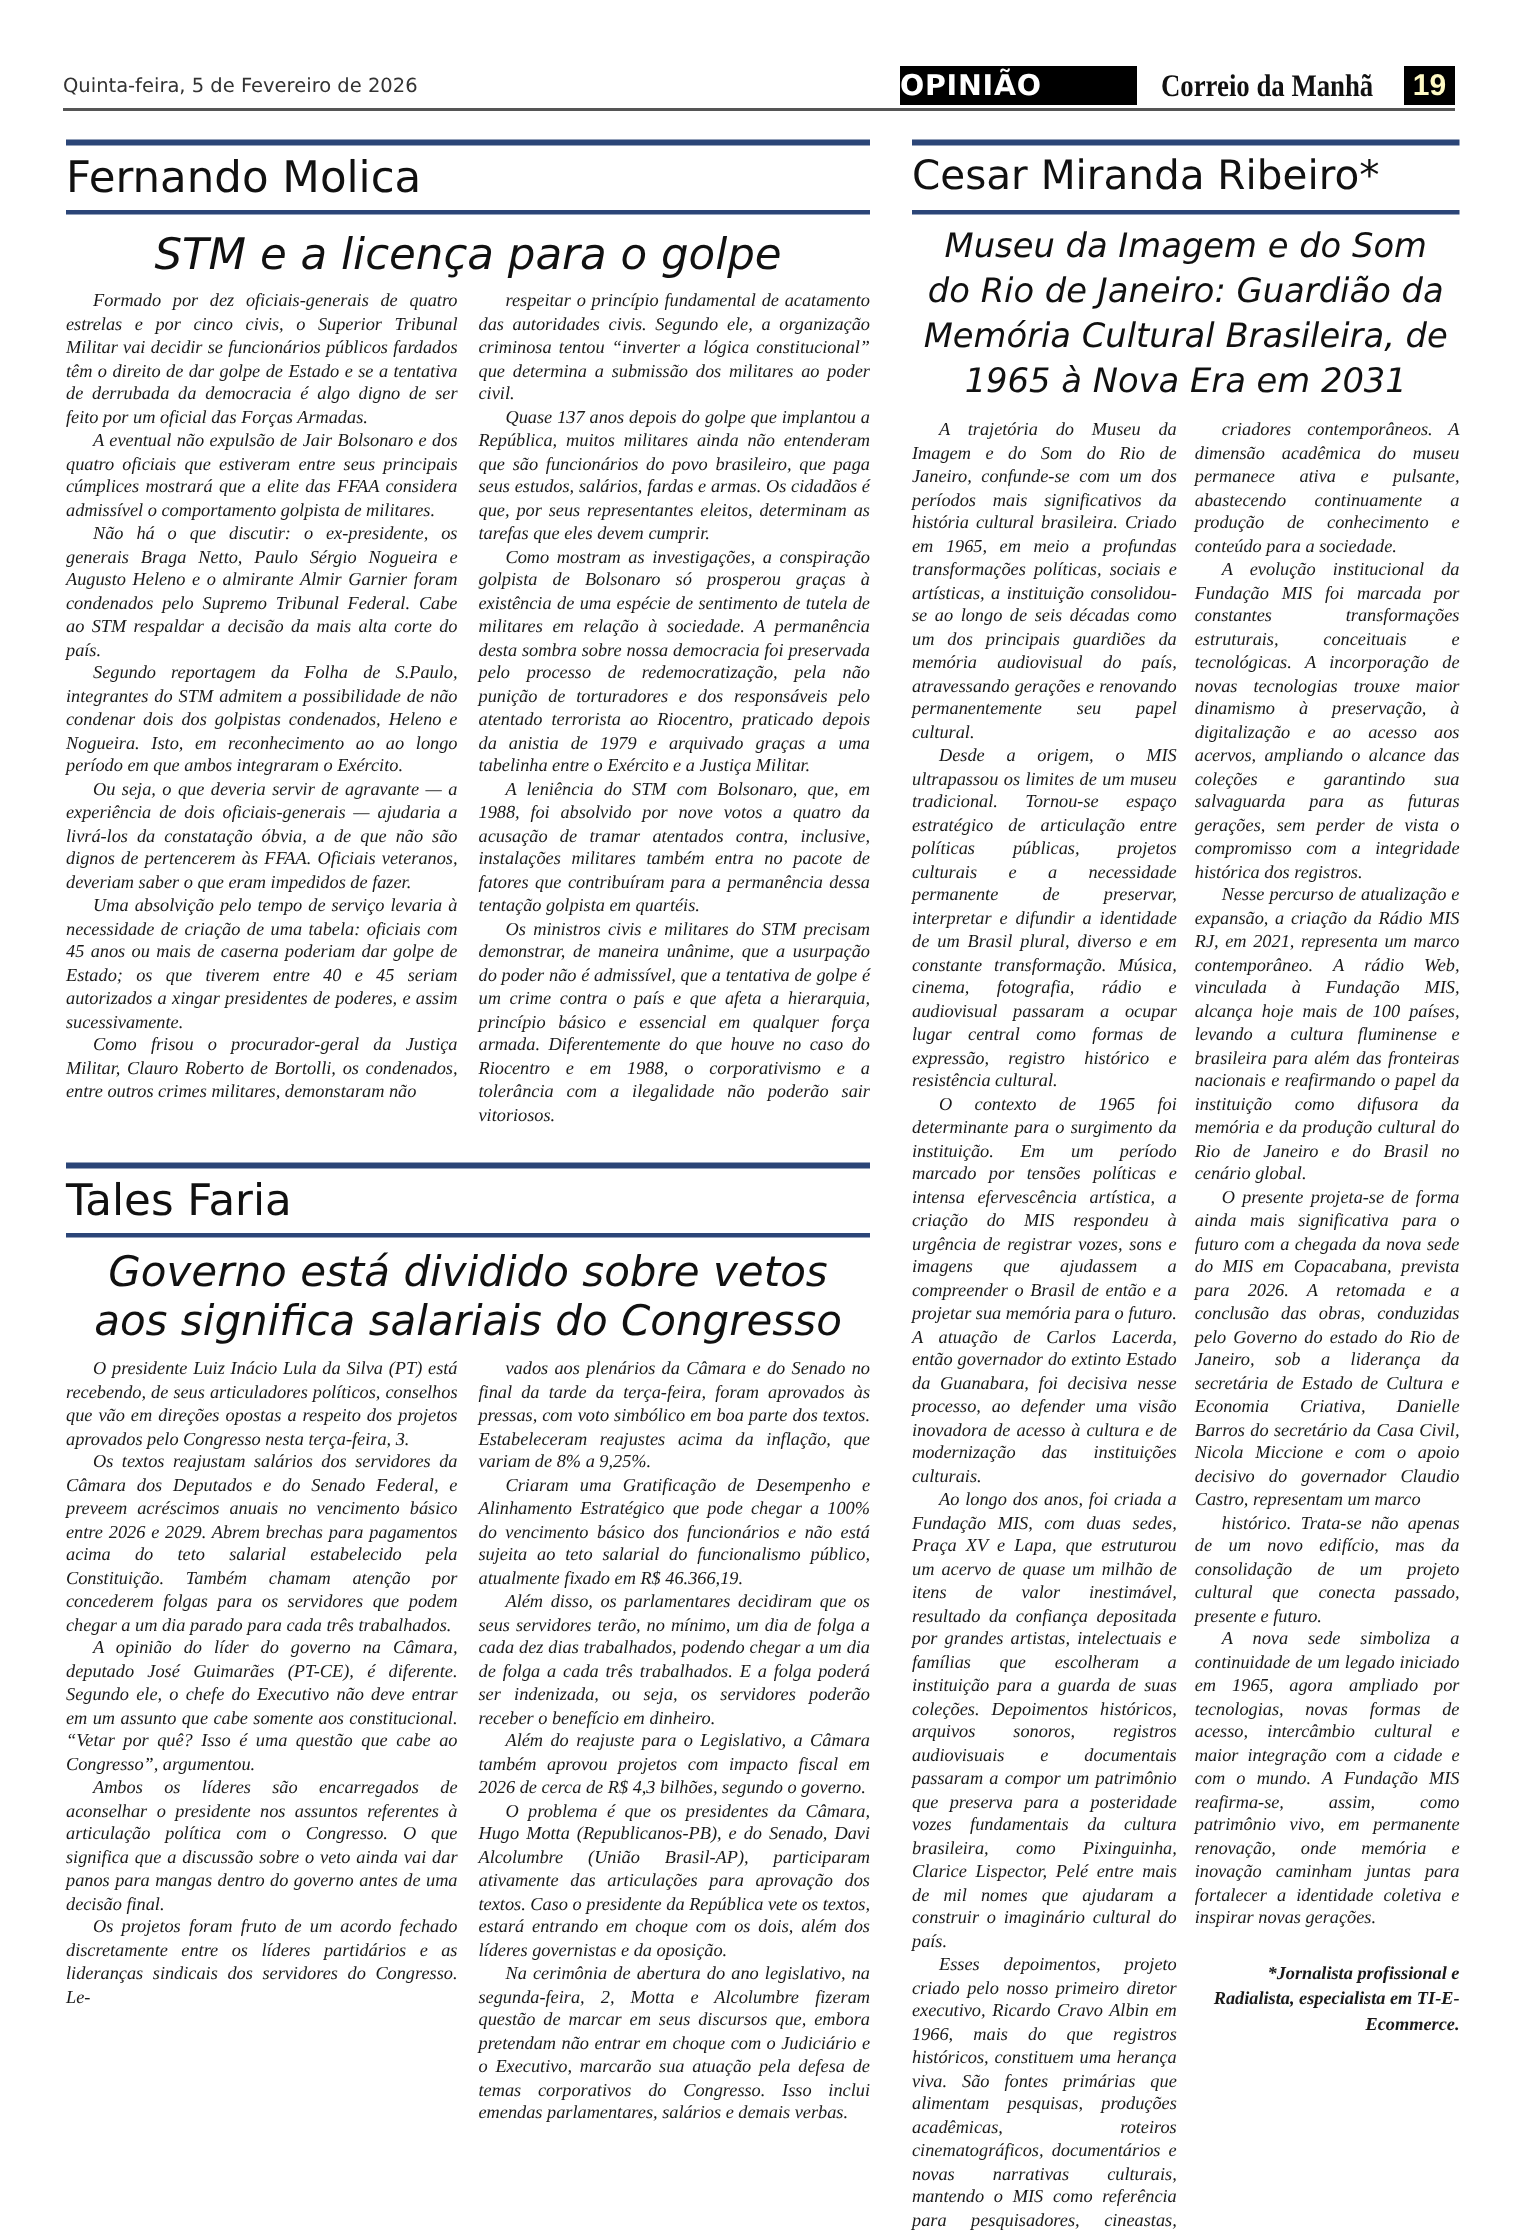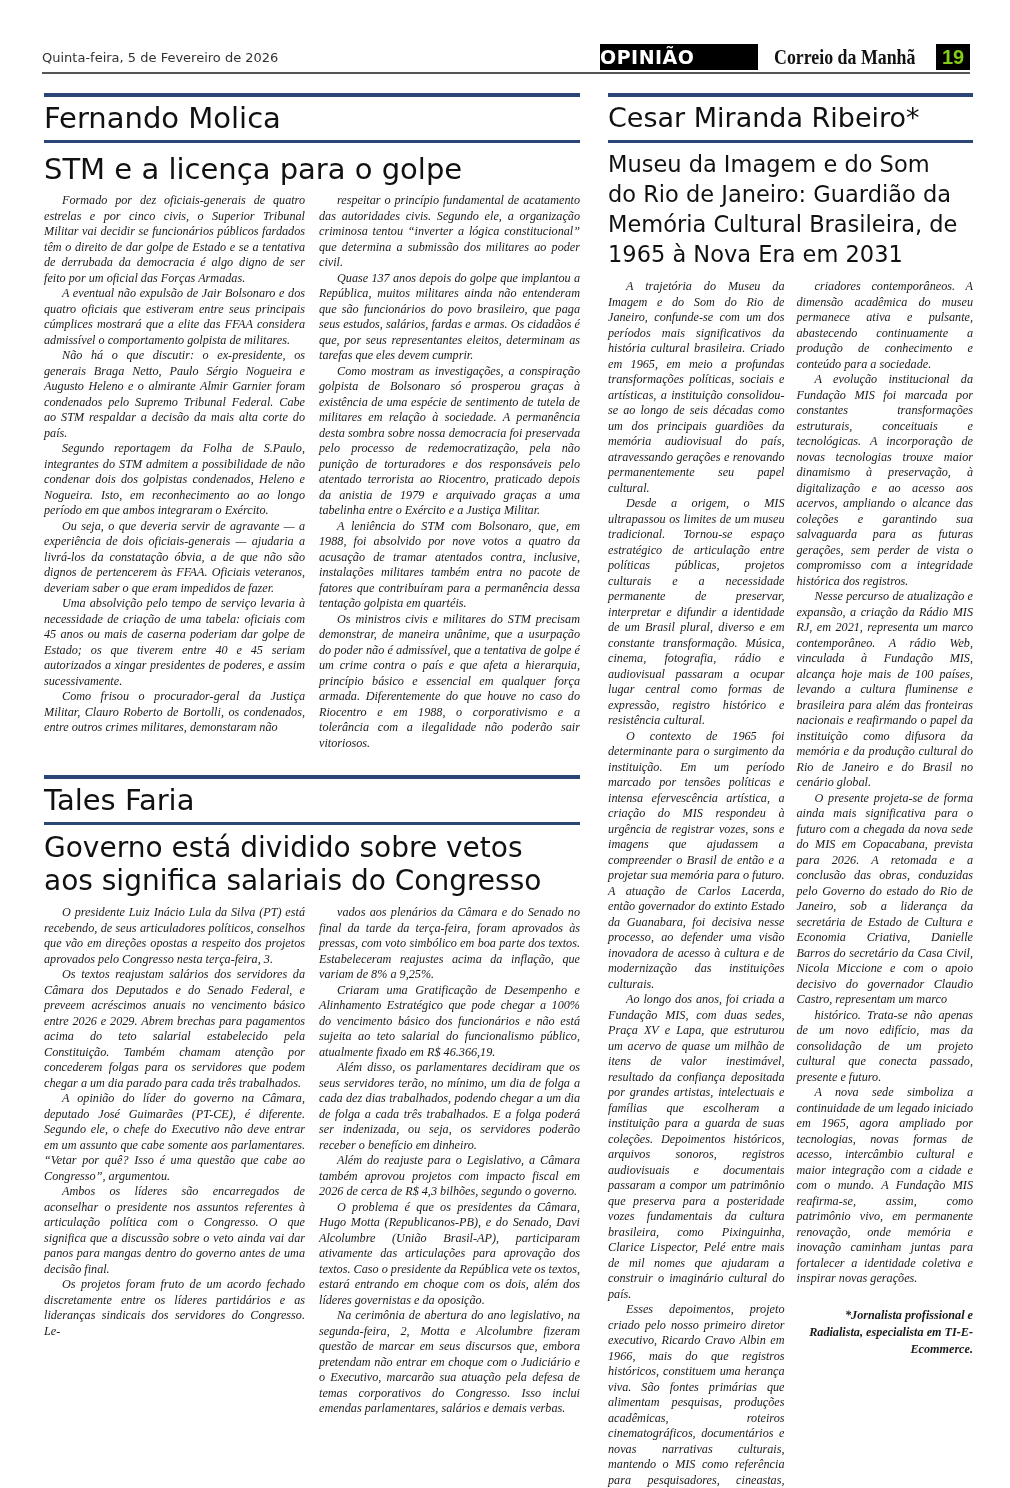--- a/index.html
+++ b/index.html
@@ -2,28 +2,28 @@
 <html><head>
 <meta charset="utf-8">
 <style>
   html, body { margin: 0; padding: 0; background: #ffffff; }
   body { width: 1010px; height: 1488px; position: relative; overflow: hidden; color: #1a1a1a; }
   .masthead { position: absolute; left: 42px; top: 44px; width: 928px; height: 28px; border-bottom: 2px solid #555; }
   .date { position: absolute; left: 0; top: 6px; font-family: "DejaVu Sans", sans-serif; font-size: 13px; color: #333; }
   .section { position: absolute; left: 558px; top: 0; width: 158px; height: 26px; background: #000; color: #fff;
              font-family: "DejaVu Sans", sans-serif; font-weight: bold; font-size: 19px; line-height: 26px; letter-spacing: 0.5px; }
   .paper { position: absolute; left: 732px; top: 0; font-family: "Liberation Serif", serif; font-weight: bold; font-size: 21px; line-height: 26px; color: #111; transform: scaleX(0.85); transform-origin: left; }
-  .pageno { position: absolute; right: 0; top: 0; width: 34px; height: 26px; background: #000; color: #84cc16;
+  .pageno { position: absolute; right: 0; top: 0; width: 34px; height: 26px; background: #000; color: #fef9c3;
             font-family: "Liberation Sans", sans-serif; font-weight: bold; font-size: 20px; line-height: 26px; text-align: center; }
 
   .col-block { position: absolute; }
   .rule { height: 4px; background: #2b4577; }
   .rule.thin { height: 3px; }
   .author { font-family: "DejaVu Sans", sans-serif; font-size: 29px; text-align: left; color: #111; line-height: 40px; margin: 1px 0 2px; }
-  .headline { font-family: "DejaVu Sans", sans-serif; color: #111; font-weight: normal; }
+  .headline { font-family: "DejaVu Sans", sans-serif; text-align: center; color: #111; font-weight: normal; font-style: italic; }
   .article-text { font-family: "Liberation Serif", serif; font-size: 12.2px; line-height: 15.5px; text-align: justify; color: #1a1a1a; }
   .article-text p { margin: 0; text-indent: 18px; }
   .cols2 { display: flex; gap: 14px; }
   .cols2 > div { flex: 1; font-style: italic; }
   .footnote { font-family: "Liberation Serif", serif; font-weight: bold; font-size: 12.2px; line-height: 17px; text-align: right; margin-top: 20px; }
 </style>
 </head>
 <body>
 
 <div class="masthead">
@@ -60,21 +60,21 @@
 
 <div class="col-block" style="left:44px; top:775px; width:536px;">
   <div class="rule"></div>
   <div class="author">Tales Faria</div>
   <div class="rule thin"></div>
   <div class="headline" style="font-size:28px; line-height:33px; margin:6px 0 8px;">Governo está dividido sobre vetos aos significa salariais do Congresso</div>
   <div class="cols2 article-text">
     <div>
         <p>O presidente Luiz Inácio Lula da Silva (PT) está recebendo, de seus articuladores políticos, conselhos que vão em direções opostas a respeito dos projetos aprovados pelo Congresso nesta terça-feira, 3.</p>
         <p>Os textos reajustam salários dos servidores da Câmara dos Deputados e do Senado Federal, e preveem acréscimos anuais no vencimento básico entre 2026 e 2029. Abrem brechas para pagamentos acima do teto salarial estabelecido pela Constituição. Também chamam atenção por concederem folgas para os servidores que podem chegar a um dia parado para cada três trabalhados.</p>
-        <p>A opinião do líder do governo na Câmara, deputado José Guimarães (PT-CE), é diferente. Segundo ele, o chefe do Executivo não deve entrar em um assunto que cabe somente aos parlamentares. “Vetar por quê? Isso é uma questão que cabe ao Congresso”, argumentou.</p>
+        <p>A opinião do líder do governo na Câmara, deputado José Guimarães (PT-CE), é diferente. Segundo ele, o chefe do Executivo não deve entrar em um assunto que cabe somente aos constitucional. “Vetar por quê? Isso é uma questão que cabe ao Congresso”, argumentou.</p>
         <p>Ambos os líderes são encarregados de aconselhar o presidente nos assuntos referentes à articulação política com o Congresso. O que significa que a discussão sobre o veto ainda vai dar panos para mangas dentro do governo antes de uma decisão final.</p>
         <p>Os projetos foram fruto de um acordo fechado discretamente entre os líderes partidários e as lideranças sindicais dos servidores do Congresso. Le-</p>
       </div>
     <div>
         <p>vados aos plenários da Câmara e do Senado no final da tarde da terça-feira, foram aprovados às pressas, com voto simbólico em boa parte dos textos. Estabeleceram reajustes acima da inflação, que variam de 8% a 9,25%.</p>
         <p>Criaram uma Gratificação de Desempenho e Alinhamento Estratégico que pode chegar a 100% do vencimento básico dos funcionários e não está sujeita ao teto salarial do funcionalismo público, atualmente fixado em R$ 46.366,19.</p>
         <p>Além disso, os parlamentares decidiram que os seus servidores terão, no mínimo, um dia de folga a cada dez dias trabalhados, podendo chegar a um dia de folga a cada três trabalhados. E a folga poderá ser indenizada, ou seja, os servidores poderão receber o benefício em dinheiro.</p>
         <p>Além do reajuste para o Legislativo, a Câmara também aprovou projetos com impacto fiscal em 2026 de cerca de R$ 4,3 bilhões, segundo o governo.</p>
         <p>O problema é que os presidentes da Câmara, Hugo Motta (Republicanos-PB), e do Senado, Davi Alcolumbre (União Brasil-AP), participaram ativamente das articulações para aprovação dos textos. Caso o presidente da República vete os textos, estará entrando em choque com os dois, além dos líderes governistas e da oposição.</p>
         <p>Na cerimônia de abertura do ano legislativo, na segunda-feira, 2, Motta e Alcolumbre fizeram questão de marcar em seus discursos que, embora pretendam não entrar em choque com o Judiciário e o Executivo, marcarão sua atuação pela defesa de temas corporativos do Congresso. Isso inclui emendas parlamentares, salários e demais verbas.</p>

